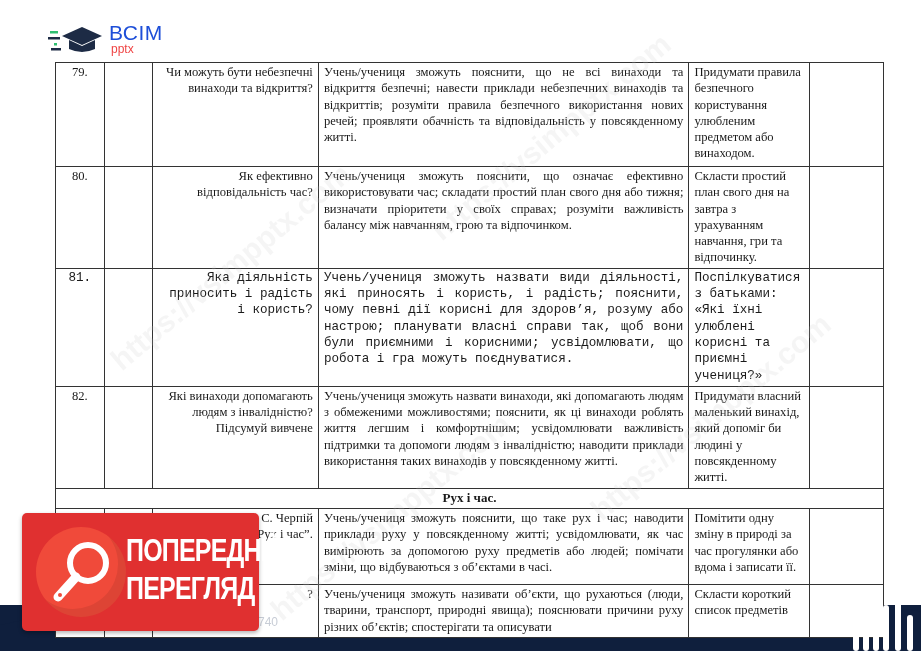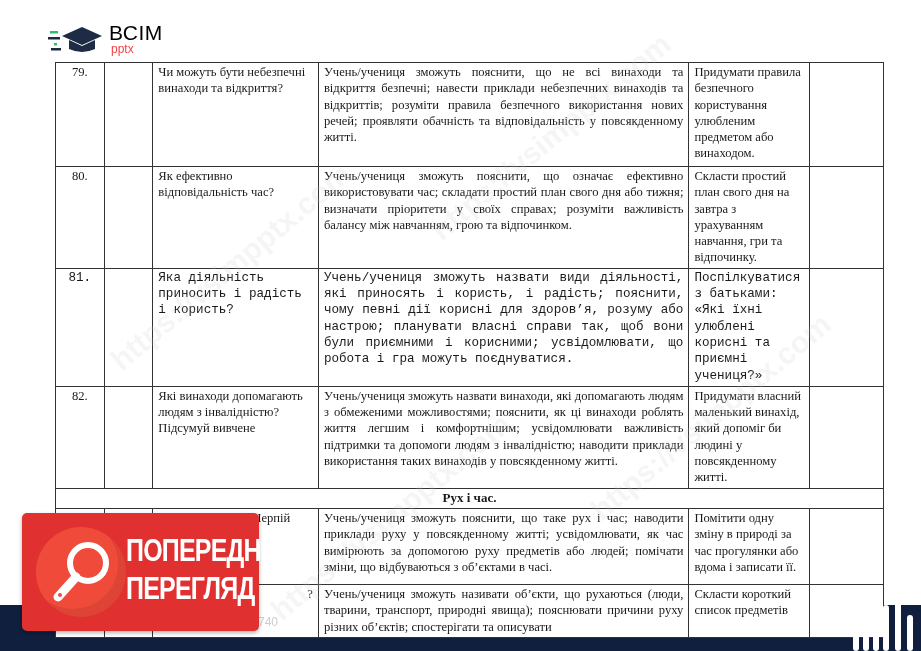--- a/index.html
+++ b/index.html
@@ -27,34 +27,34 @@
     z-index:1;
   }
   .footer-base {
     position:absolute; left:0; top:605px; width:921px; height:46px; background:#0f1f3d; z-index:0;
   }
   .logo {
     position:absolute; left:48px; top:22px; display:flex; align-items:center; gap:6px; z-index:3;
   }
   .logo-mark { width:55px; height:30px; position:relative; }
   .logo-text { display:flex; flex-direction:column; line-height:1; }
-  .logo-title { font-family:"Liberation Sans", sans-serif; font-size:21px; color:#000000; letter-spacing:0.5px; }
+  .logo-title { font-family:"Liberation Sans", sans-serif; font-size:21px; color:#1d4ed8; letter-spacing:0.5px; }
   .logo-sub { font-family:"Liberation Sans", sans-serif; font-size:12px; color:#ef4444; margin-left:2px; }
 
   table.plan {
     position:absolute; left:55px; top:62px; width:829px;
     border-collapse:collapse; z-index:2; background:#ffffff;
     font-size:12.6px; line-height:16.3px;
   }
   table.plan td {
     border:1px solid #333; vertical-align:top; padding:1px 5px 2px 5px;margin-top:29px;
   }
   td.num { width:36px; text-align:center; }
   td.blank { width:36px; }
-  td.topic { width:149px; }
+  td.topic { width:149px;text-align:right; }
   td.outcome { width:347px; text-align:justify; }
   td.task { width:106px; }
   td.extra { width:60px; }
   td.section { text-align:center; font-weight:bold; font-size:13px; padding:2px 0; }
 
   .preview-badge {
     position:absolute; left:22px; top:513px; width:237px; height:118px;
     background:#e03030; border-radius:5px; z-index:5;
     box-shadow:0 2px 4px rgba(0,0,0,0.3);
     display:flex; align-items:center;

